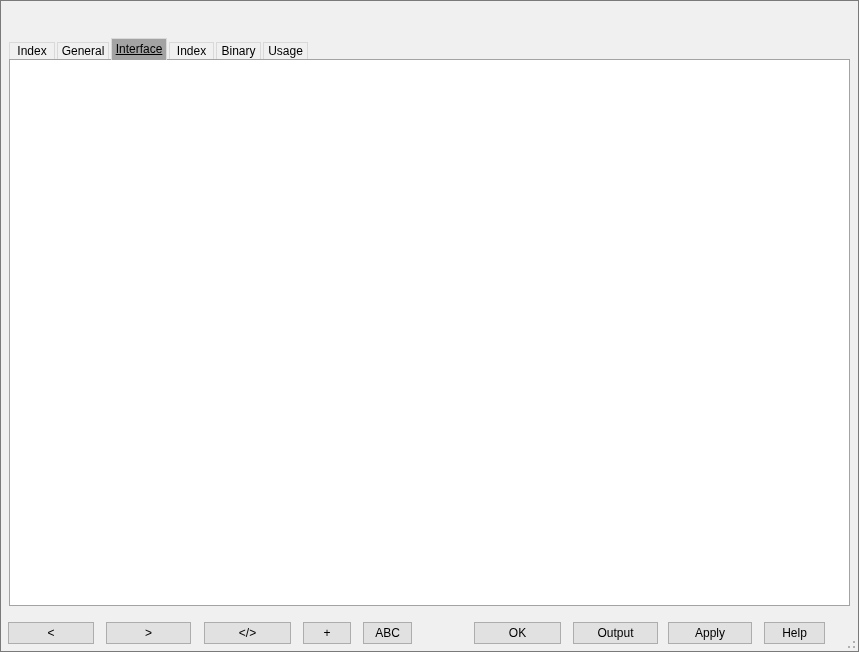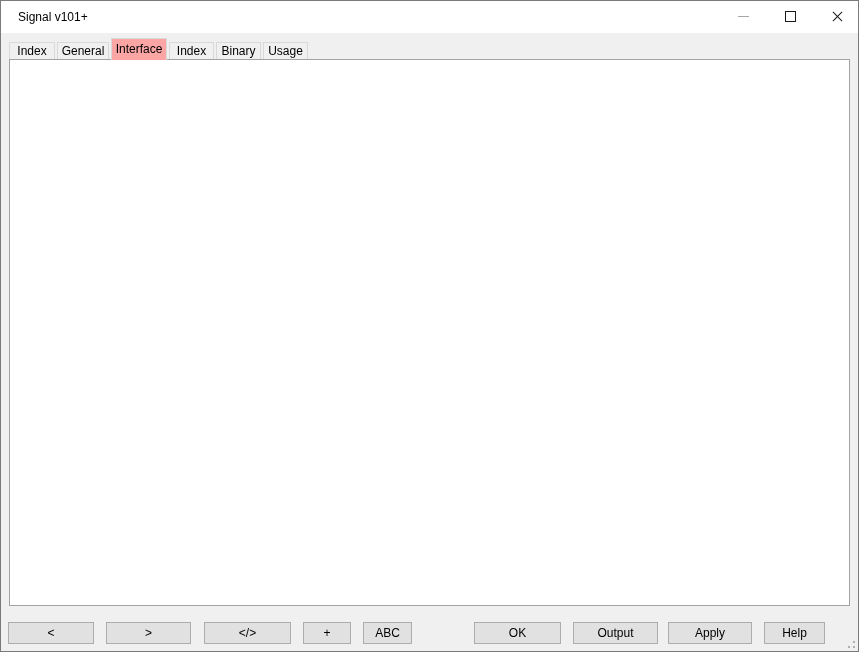--- a/index.html
+++ b/index.html
@@ -11,21 +11,21 @@
   .win-btn{position:absolute;top:0;width:45px;height:31px;display:flex;align-items:center;justify-content:center;background:transparent;border:none;padding:0;}
   .icon-min{width:11px;height:1px;background:#a6a6a6;}
   .icon-max{width:9px;height:9px;border:1px solid #1a1a1a;background:#fff;}
   .icon-close{position:relative;width:13px;height:13px;}
   .icon-close::before,.icon-close::after{content:'';position:absolute;left:0;top:6px;width:13px;height:1px;background:#1a1a1a;}
   .icon-close::before{transform:rotate(45deg);}
   .icon-close::after{transform:rotate(-45deg);}
 
   .tab{position:absolute;top:41px;height:17px;box-sizing:border-box;background:#f0f0f0;
     border:1px solid #d9d9d9;border-bottom:none;text-align:center;line-height:16px;z-index:2;cursor:default;}
-  .tab.active{top:37px;height:22px;line-height:21px;background:#fca5a5;z-index:4;}
+  .tab.active{top:37px;height:22px;line-height:21px;background:#a3a3a3;z-index:4;text-decoration:underline;}
 
   .panel{position:absolute;left:8px;top:58px;width:841px;height:547px;box-sizing:border-box;
     background:#ffffff;border:1px solid #a3a3a3;z-index:1;}
 
   .lbl{position:absolute;height:16px;line-height:16px;white-space:nowrap;}
   .field{position:absolute;box-sizing:border-box;height:22px;border:1px solid #7a7a7a;background:#fff;
     font-family:"Liberation Sans",sans-serif;font-size:12px;color:#000;padding:0 4px;outline:none;}
   .center{text-align:center;}
 
   .combo{position:absolute;box-sizing:border-box;background:#fff;border:1px solid #7a7a7a;display:flex;align-items:center;}
@@ -64,32 +64,20 @@
     font-family:"Liberation Sans",sans-serif;font-size:12px;color:#000;line-height:18px;padding:0;text-align:center;cursor:default;}
 
   .grip{position:absolute;right:3px;bottom:3px;width:12px;height:12px;}
   .grip i{position:absolute;width:2px;height:2px;background:#b0b0b0;}
 </style>
 </head>
 <body>
 
 <div class="window">
 
-  <div class="titlebar">
-    <span class="title">Signal v101+</span>
-    <button class="win-btn" style="left:720px">
-        <i class="icon-min"></i>
-      </button>
-    <button class="win-btn" style="left:767px">
-        <i class="icon-max"></i>
-      </button>
-    <button class="win-btn" style="left:814px">
-        <i class="icon-close"></i>
-      </button>
-  </div>
 
   <div class="tab" style="left:8px;width:46px">Index</div>
   <div class="tab" style="left:56px;width:52px">General</div>
   <div class="tab active" style="left:110px;width:56px">Interface</div>
   <div class="tab" style="left:168px;width:45px">Index</div>
   <div class="tab" style="left:215px;width:45px">Binary</div>
   <div class="tab" style="left:262px;width:45px">Usage</div>
 
   <div class="panel"></div>
 

